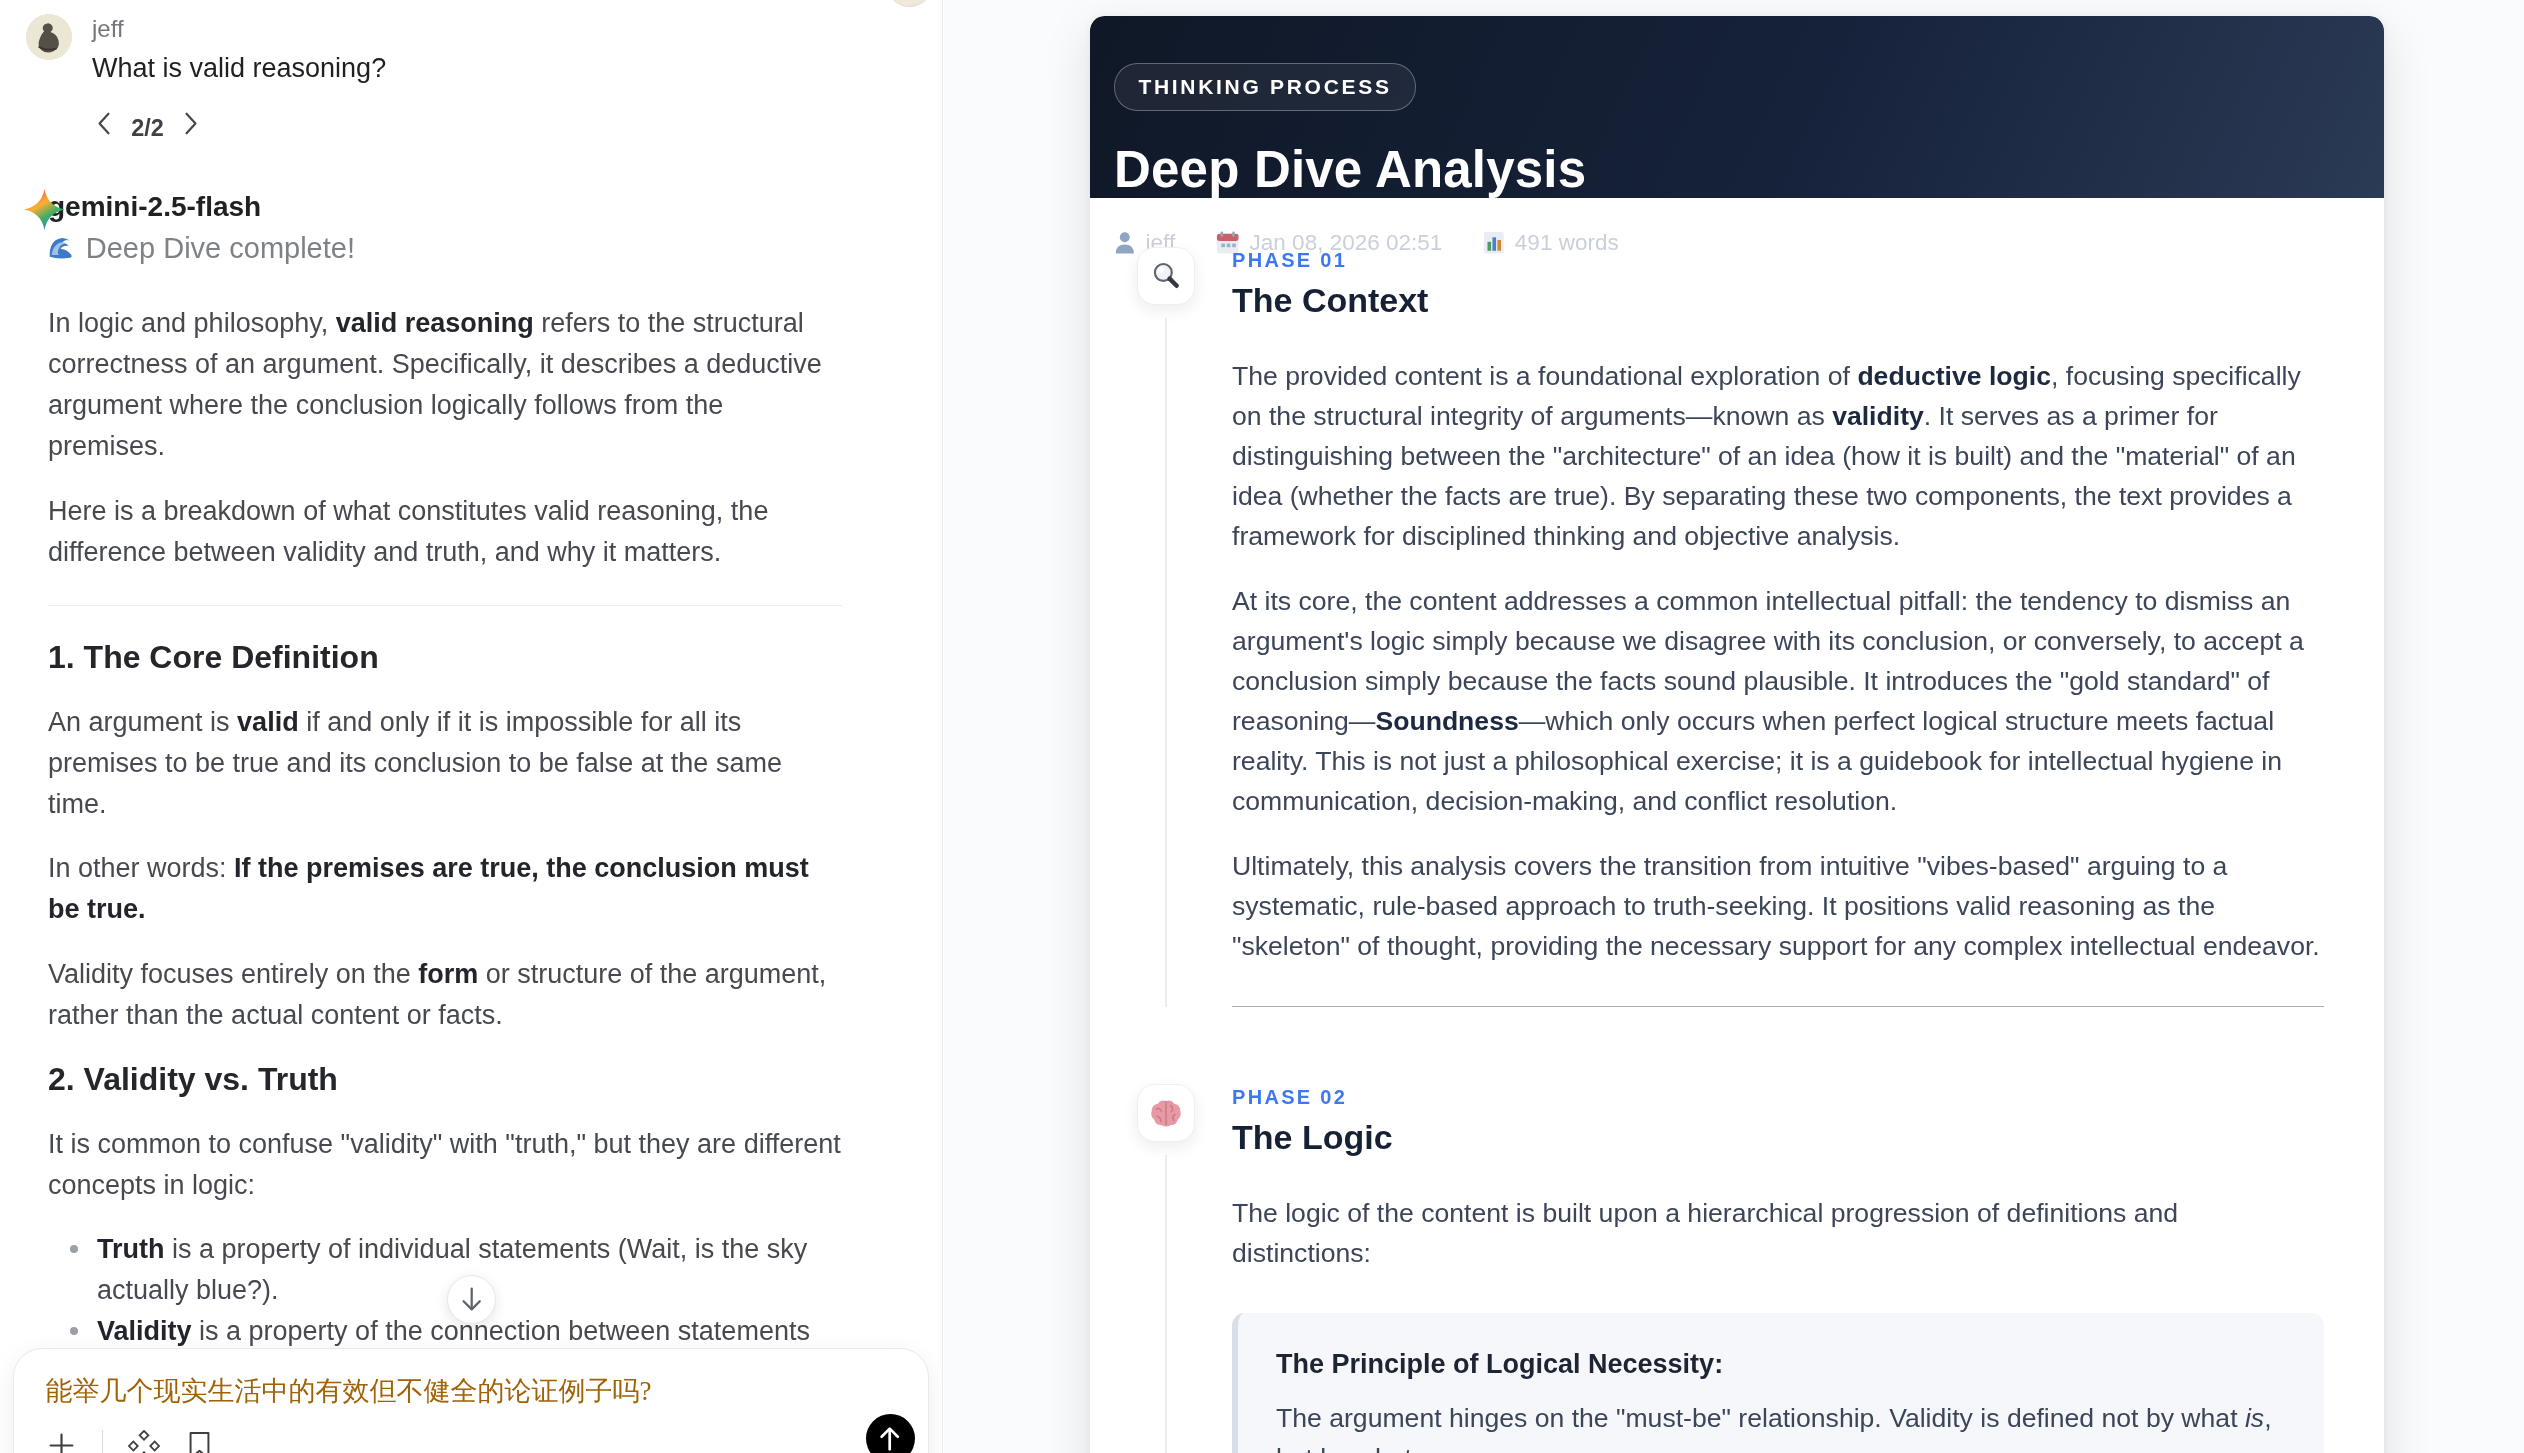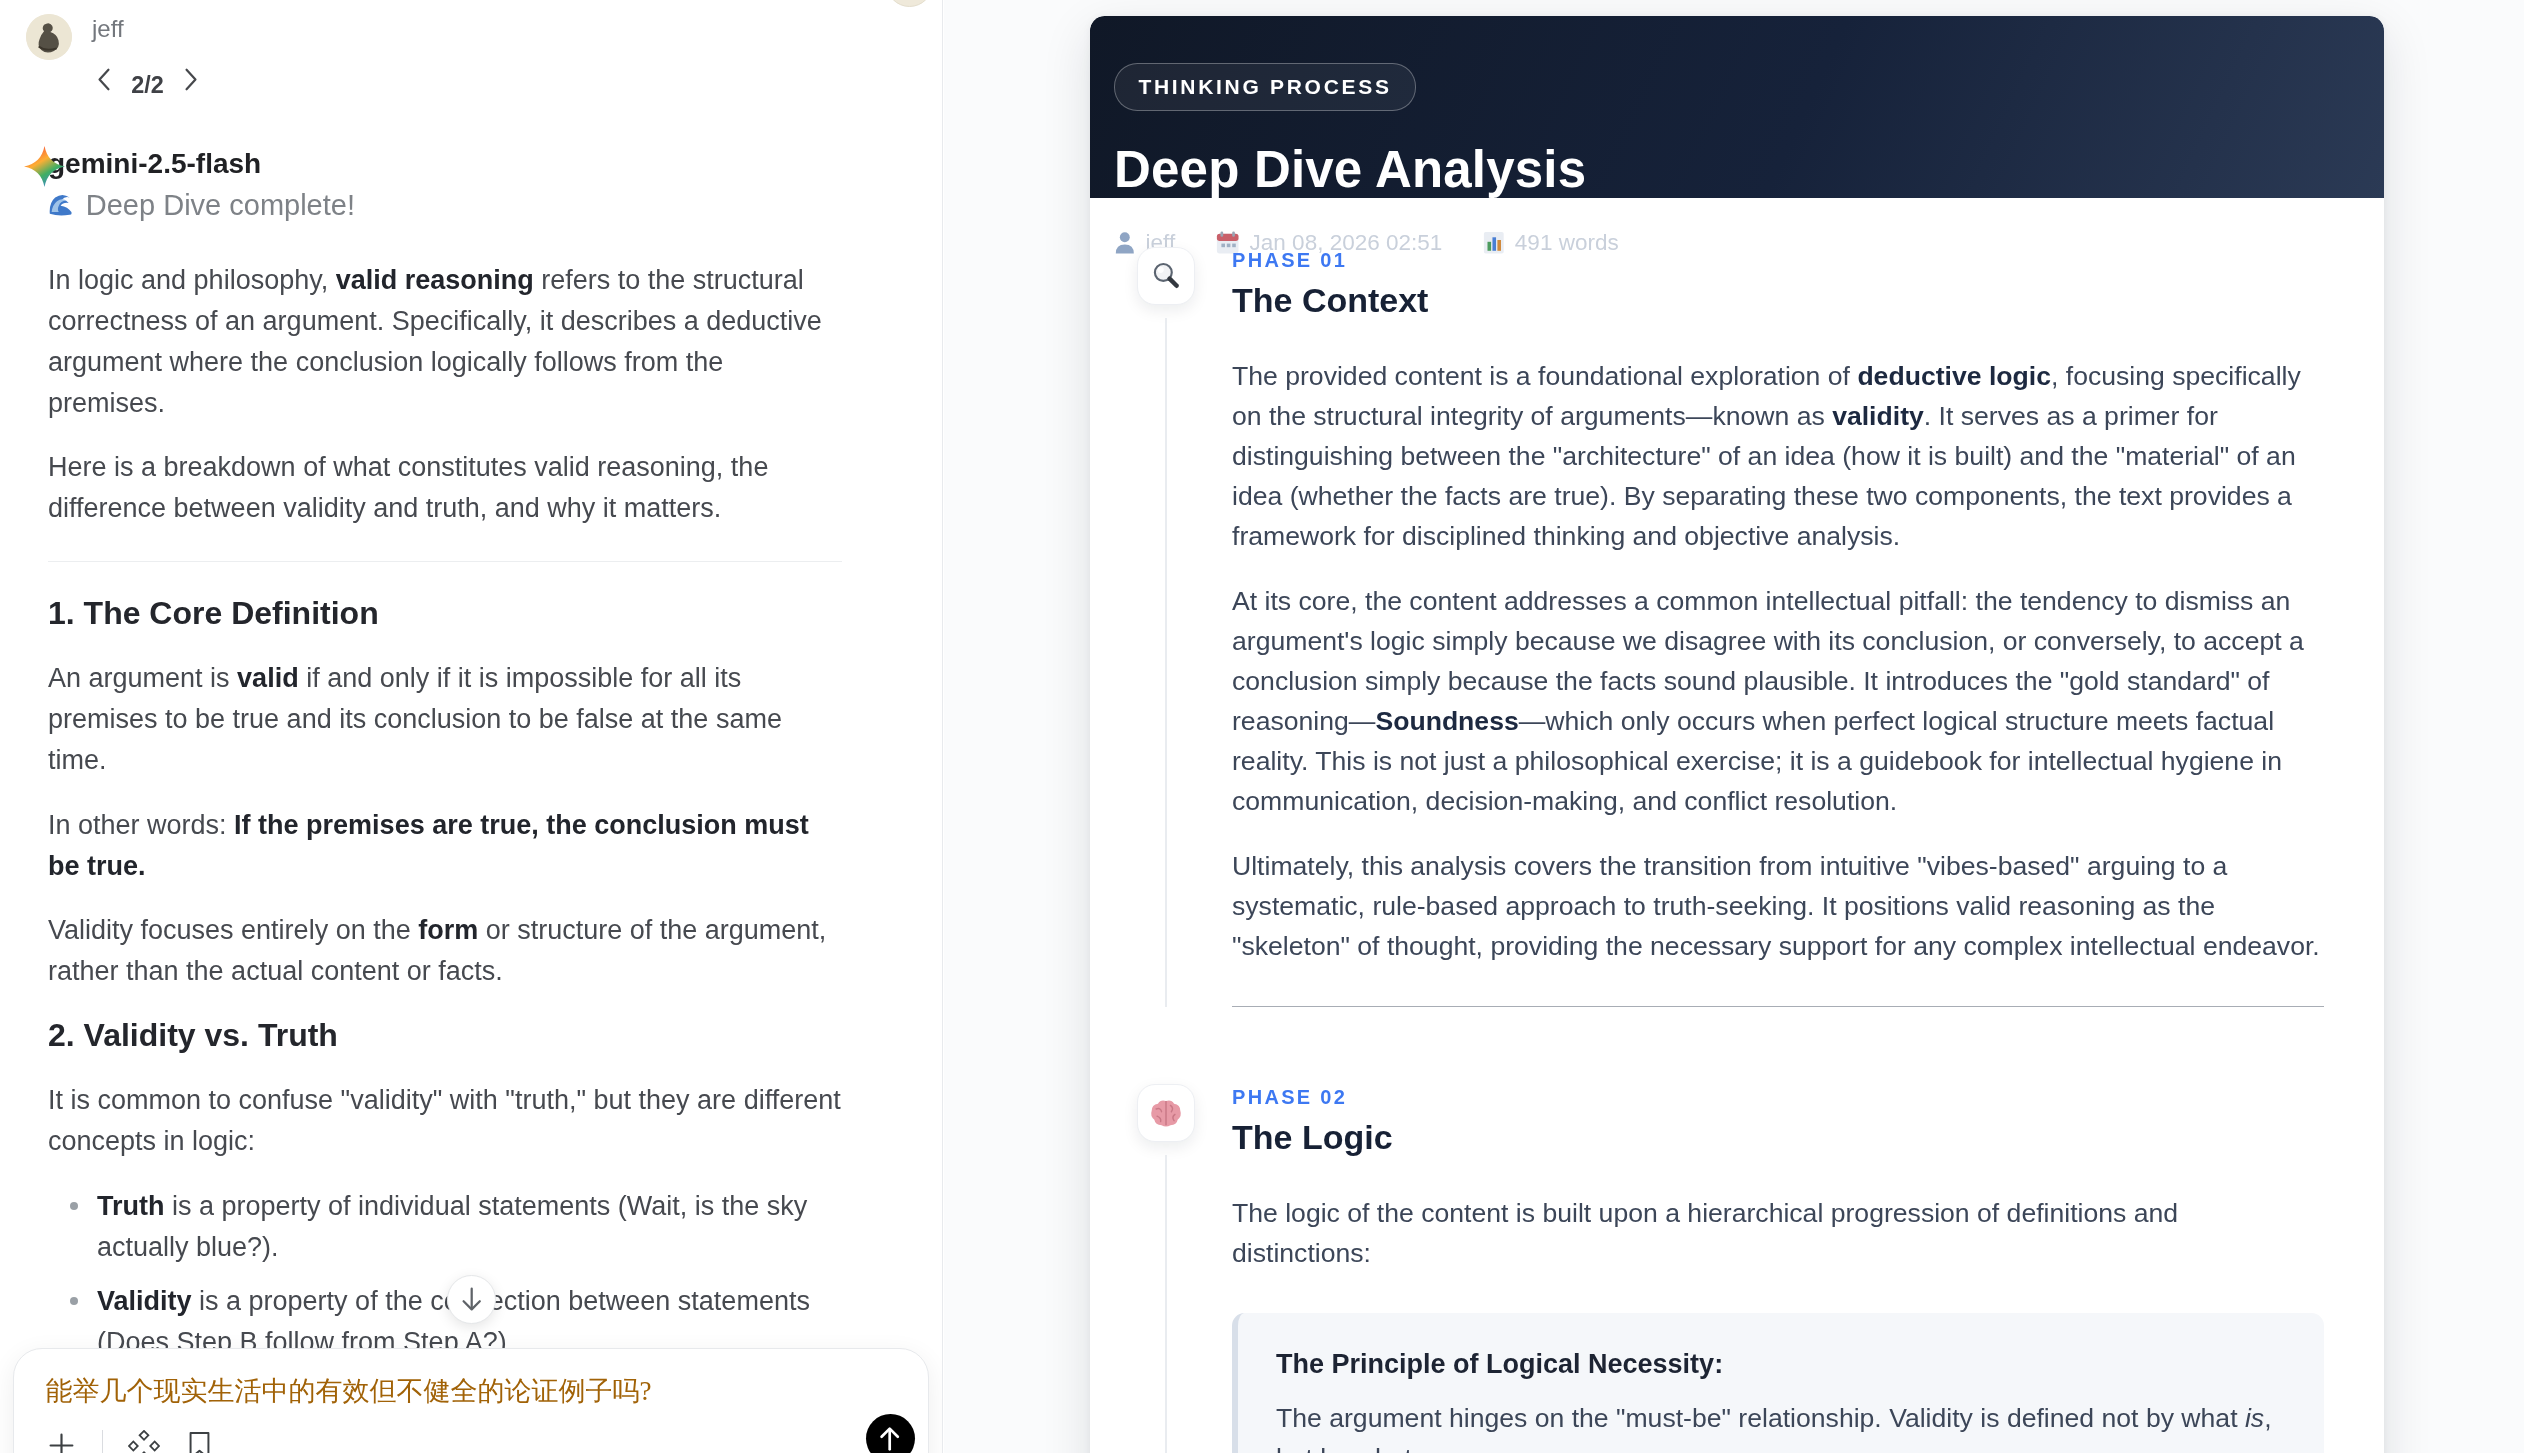--- a/index.html
+++ b/index.html
@@ -24,21 +24,21 @@
   .gemini-star { position:absolute; left:24px; top:0px; width:41px; height:41px; }
   .model-name { font-size:28px; font-weight:700; color:#202124; line-height:36px; }
   .status-row { display:flex; align-items:center; gap:10.8px; margin-top:7.2px; }
   .status-text { font-size:29px; color:#7e8287; }
   .ai-body { margin-top:38px; width:794px; font-size:27px; line-height:41px; color:#46494f; }
   .ai-body p { margin-bottom:23.4px; }
   .rt-b { font-weight:700; color:#22252c; }
   .rt-i { font-style:italic; }
   .left-hr { border:none; border-top:1.8px solid #eceef0; margin:32px 0 31px 0; }
   .ai-h { font-size:32px; font-weight:700; color:#24262c; margin:9px 0 25px 0; line-height:40px; }
-  .ul-item { position:relative; padding-left:49px; margin-bottom:13px; }
+  .ul-item { position:relative; padding-left:49px; margin-bottom:0; }
   .ul-item::before { content:""; position:absolute; left:21.6px; top:16px; width:8px; height:8px;
     border-radius:50%; background:#9aa0a6; }
   .bold-p { font-weight:700; color:#22252c; }
 
   .scroll-down-btn { position:absolute; left:447px; top:1275px; width:49px; height:49px;
     border-radius:50%; background:#fff; border:0.9px solid #e5e7e9; cursor:pointer;
     box-shadow:0 3.6px 12.6px rgba(0,0,0,.10); display:flex; align-items:center; justify-content:center; }
 
   .composer { position:absolute; left:12.6px; top:1348px; width:916px; height:180px;
     background:#fff; border:0.9px solid #e7e9ec; border-radius:29px;
@@ -96,20 +96,21 @@
 
   <div class="msg msg-user">
     <div class="avatar">
       <svg width="46" height="46" viewBox="0 0 51 51">
         <circle cx="25.5" cy="25.5" r="25.5" fill="#ece6d4"></circle>
         <path d="M20 12 q6 -4 9 1 q2 4 -2 7 q7 2 9 9 q2 8 -5 12 q-8 4 -14 -1 q-5 -5 -2 -12 q2 -6 5 -9 q-3 -3 0 -7 z" fill="#3b352b" opacity="0.85"></path>
         <path d="M14 36 q8 6 20 2" stroke="#3b352b" stroke-width="2" fill="none"></path>
       </svg>
     </div>
     <div class="author">jeff</div>
+    <div class="question">What is valid reasoning?</div>
     <div class="pager">
       <button class="pager-btn">
         <svg width="16" height="25" viewBox="0 0 18 28">
           <polyline points="14,3 4,14 14,25" fill="none" stroke="#46484c" stroke-width="2.5" stroke-linecap="round" stroke-linejoin="round"></polyline>
         </svg>
       </button>
       <span class="pager-label">2/2</span>
       <button class="pager-btn">
         <svg width="16" height="25" viewBox="0 0 18 28">
           <polyline points="4,3 14,14 4,25" fill="none" stroke="#46484c" stroke-width="2.5" stroke-linecap="round" stroke-linejoin="round"></polyline>

